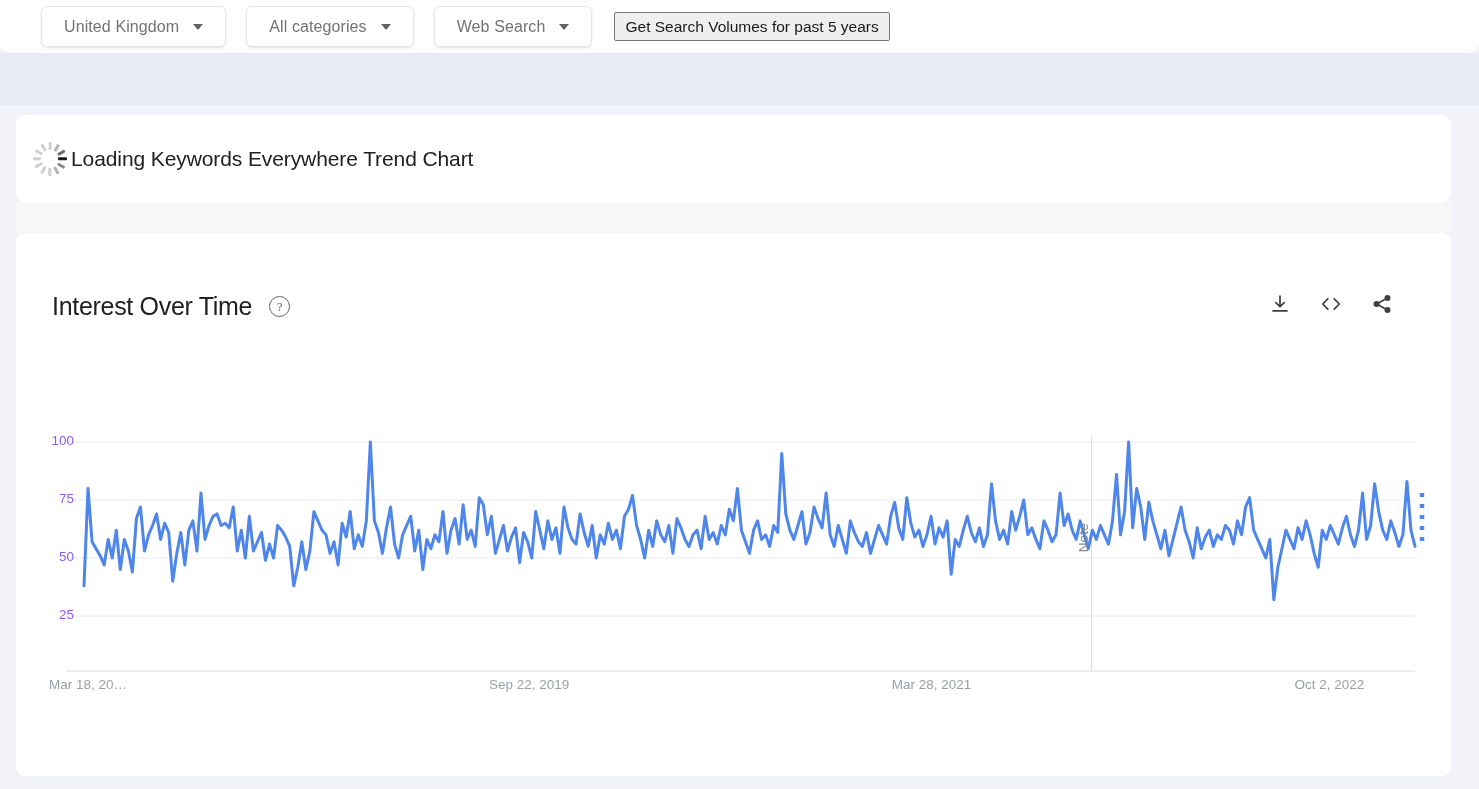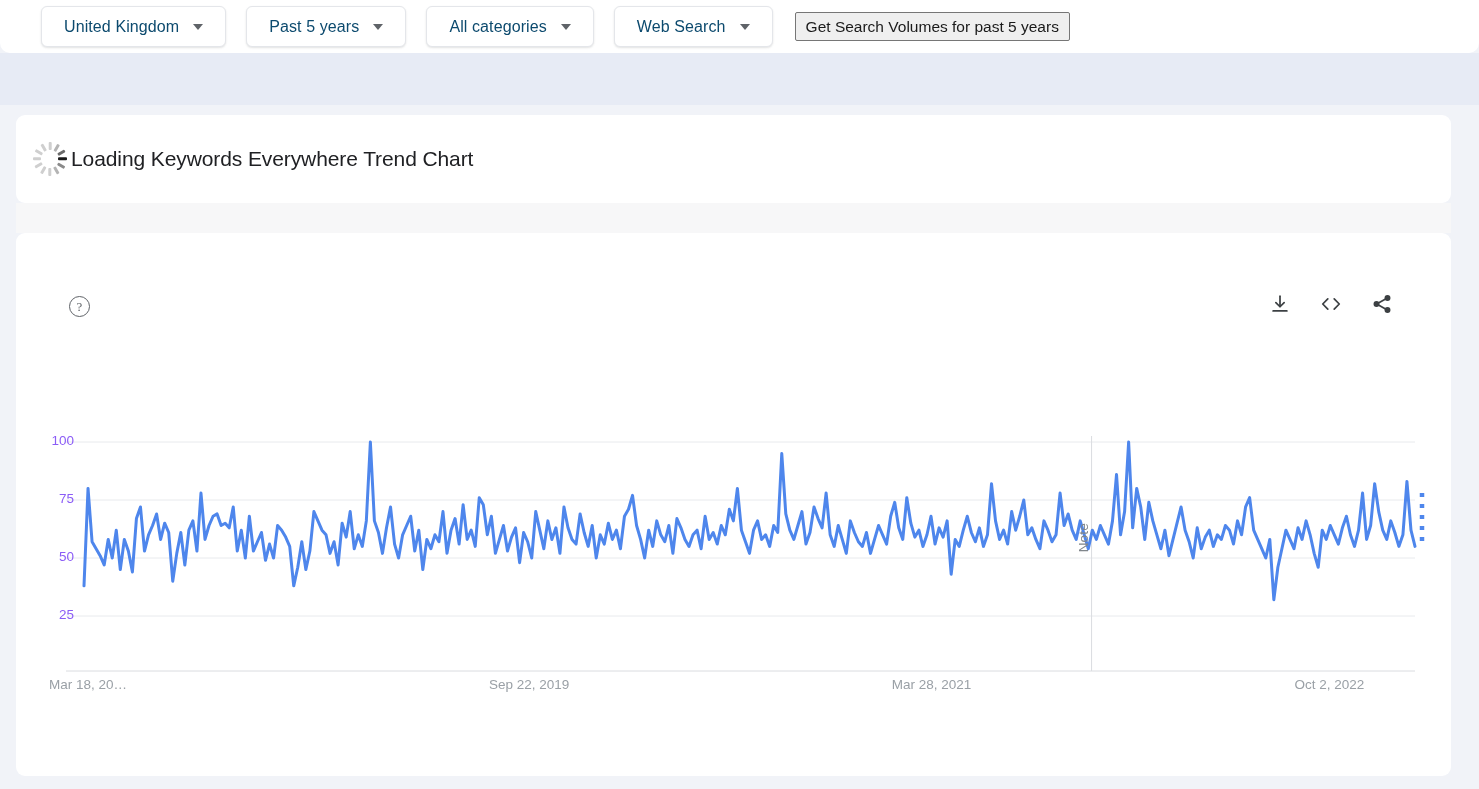--- a/index.html
+++ b/index.html
@@ -28,21 +28,21 @@
     border: 1px solid #e4e6ea;
     border-radius: 6px;
     box-shadow: 0 1px 2px rgba(60,64,67,.15);
     display: flex; align-items: center; justify-content: center;
     gap: 14px;
     padding: 0 22px;
     cursor: pointer;
   }
   .filter-chip .lbl {
     font-size: 16px;
-    color: #0c4a6e;
+    color: #737373;
     white-space: nowrap;
     letter-spacing: .1px;
   }
   .caret {
     width: 0; height: 0;
     border-left: 5.5px solid transparent;
     border-right: 5.5px solid transparent;
     border-top: 6.5px solid #5f6368;
     flex: none;
   }
@@ -175,24 +175,20 @@
     transform: rotate(180deg);
     letter-spacing: .2px;
   }
 </style>
 </head>
 <body>
 
 <div id="filter-bar">
   <div class="filter-chip">
     <span class="lbl">United Kingdom</span>
-    <span class="caret"></span>
-  </div>
-  <div class="filter-chip">
-    <span class="lbl">Past 5 years</span>
     <span class="caret"></span>
   </div>
   <div class="filter-chip">
     <span class="lbl">All categories</span>
     <span class="caret"></span>
   </div>
   <div class="filter-chip">
     <span class="lbl">Web Search</span>
     <span class="caret"></span>
   </div>
@@ -220,20 +216,21 @@
       </div>
     <span id="loading-text">Loading Keywords Everywhere Trend Chart</span>
   </div>
 </div>
 
 <div id="card-gap"></div>
 
 <div id="chart-card">
 
   <div id="chart-header">
+    <span id="chart-title">Interest Over Time</span>
     <span id="help-icon">?</span>
 
     <div id="chart-actions">
       <span class="act-icon">
         <svg width="22" height="22" viewBox="0 0 24 24" fill="none" stroke="#3c4043" stroke-width="1.9" stroke-linecap="round" stroke-linejoin="round">
           <path d="M12 3.5v11"></path>
           <path d="M7.5 10.5L12 15l4.5-4.5"></path>
           <path d="M4.5 19.5h15"></path>
         </svg>
       </span>

